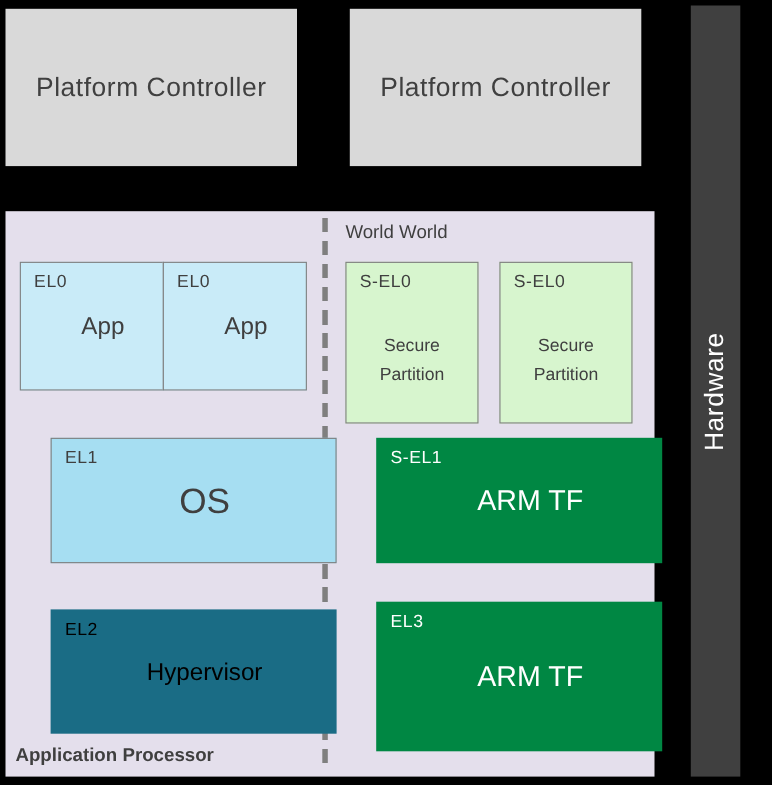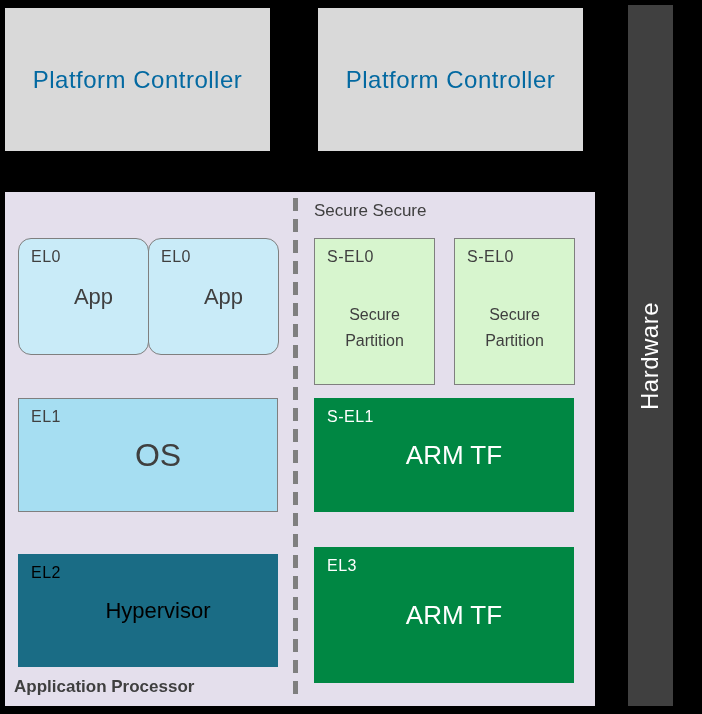--- a/index.html
+++ b/index.html
@@ -10,21 +10,21 @@
     position:relative;
     overflow:hidden;
     color:#3f3f3f;
   }
   .abs { position:absolute; }
 
   
   .controller {
     background:#d9d9d9;
     display:flex; align-items:center; justify-content:center;
-    font-size:24px; letter-spacing:0.5px; color:#0369a1;
+    font-size:24px; letter-spacing:0.5px; color:#404040;
   }
   #pc-left  { left:5px;   top:8px; width:265px; height:143px; }
   #pc-right { left:318px; top:8px; width:265px; height:143px; }
 
   
   #hardware-bar {
     left:628px; top:5px; width:45px; height:701px;
     background:#404040;
     display:flex; align-items:center; justify-content:center;
   }
@@ -51,37 +51,37 @@
     );
   }
 
   
   .row { position:absolute; display:flex; }
   .cell {
     position:relative; width:131px; height:100%;
     border:1px solid #7f7f7f;
   }
   .cell + .cell { margin-left:-1px; }
-  .box { position:absolute; border:1px solid transparent; }
+  .box { position:absolute; border:1px solid transparent;margin-left:28px; }
   .bordered { border:1px solid #7f7f7f; }
 
   .level {
     position:absolute; top:9px; left:12px;
     font-size:16px; letter-spacing:0.5px;
   }
   .name {
     width:100%; height:100%;
     display:flex; align-items:center; justify-content:center;
     text-align:center;
     padding-left:20px;
   }
 
   
   #el0-row { left:13px; top:46px; width:261px; height:117px; }
-  .el0-cell { background:#c9ebf8;border-radius:13px; }
+  .el0-cell { background:#c9ebf8; }
   .el0-cell .name { font-size:22px; }
 
   #el1-box { left:13px; top:206px; width:260px; height:114px; background:#a6def2; }
   #el1-box .name { font-size:32px; }
 
   #el2-box { left:13px; top:362px; width:260px; height:113px; background:#1a6c85; color:#000000; }
   #el2-box .name { font-size:22px; }
 
   #ap-label { position:absolute; left:9px; top:485px; font-size:17px;font-weight:bold; }
 
@@ -108,21 +108,21 @@
 <div class="abs controller" id="pc-right">
   <span>Platform Controller</span>
 </div>
 
 <div class="abs" id="hardware-bar">
   <span class="vlabel">Hardware</span>
 </div>
 
 <div class="abs" id="panel">
 
-  <span class="world-title" id="secure-title">Secure Secure</span>
+  <span class="world-title" id="secure-title">World World</span>
 
   <div id="divider"></div>
 
   <div class="row" id="el0-row">
     <div class="cell el0-cell">
       <span class="level">EL0</span>
       <div class="name">App</div>
     </div>
     <div class="cell el0-cell">
       <span class="level">EL0</span>

